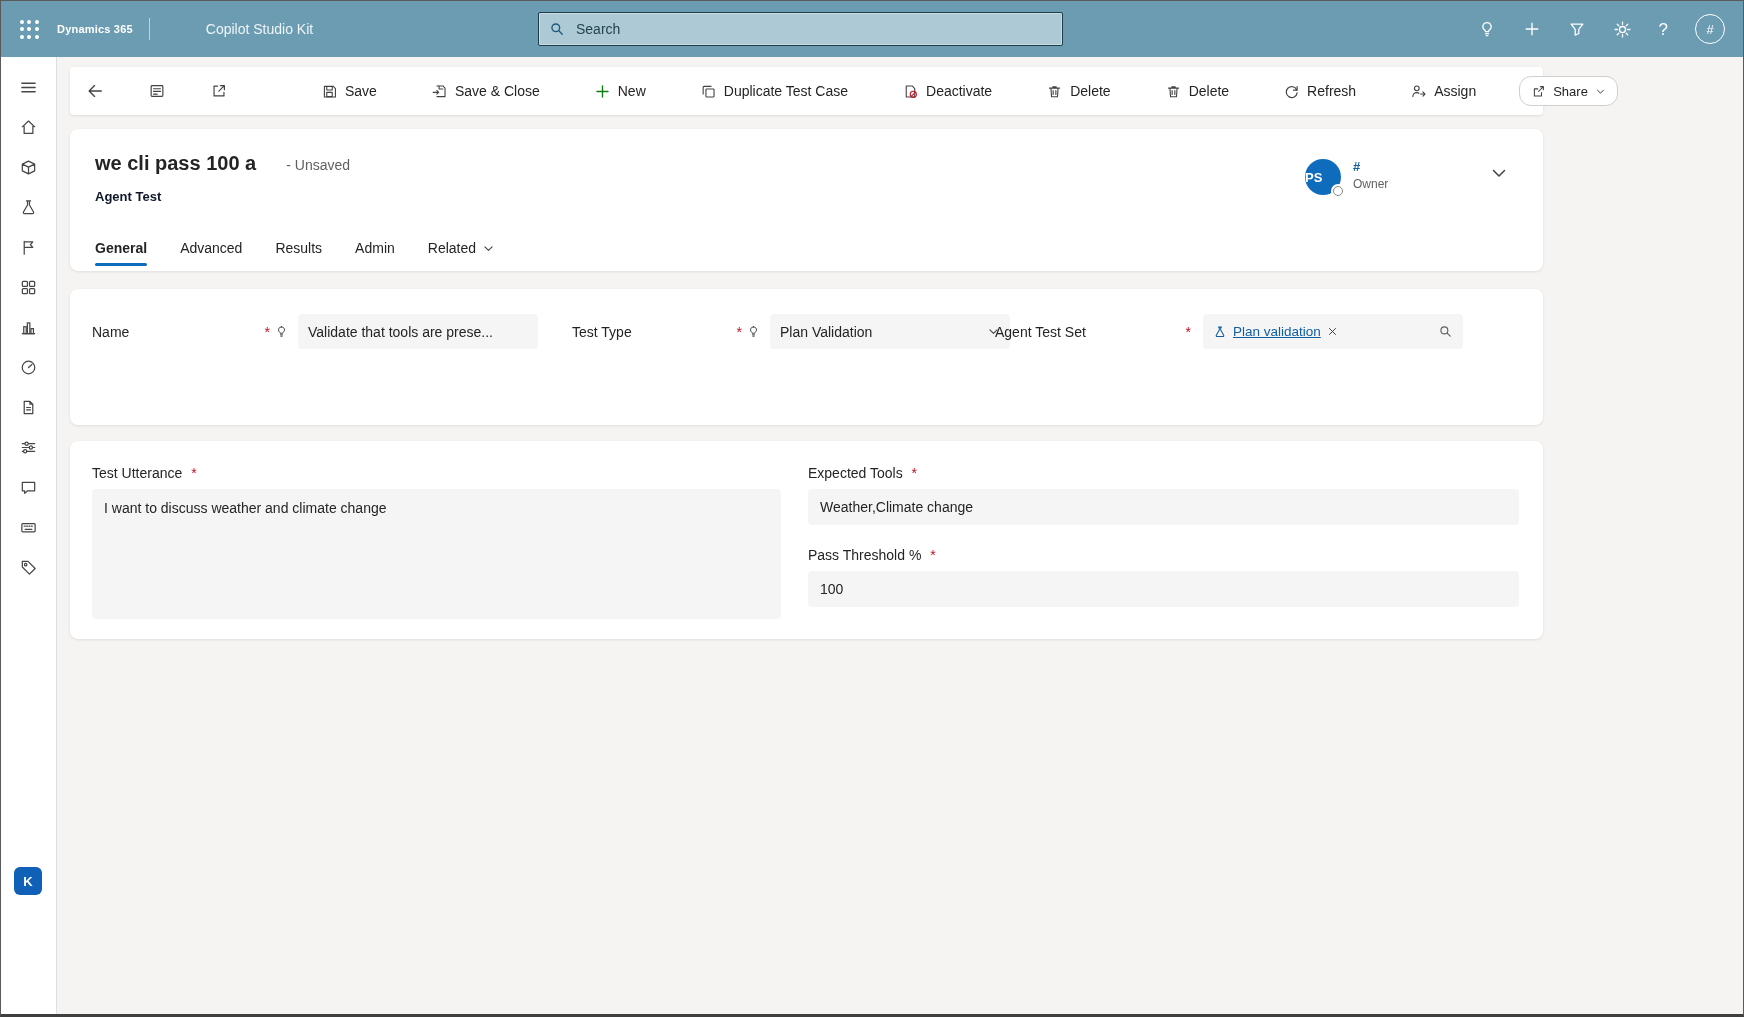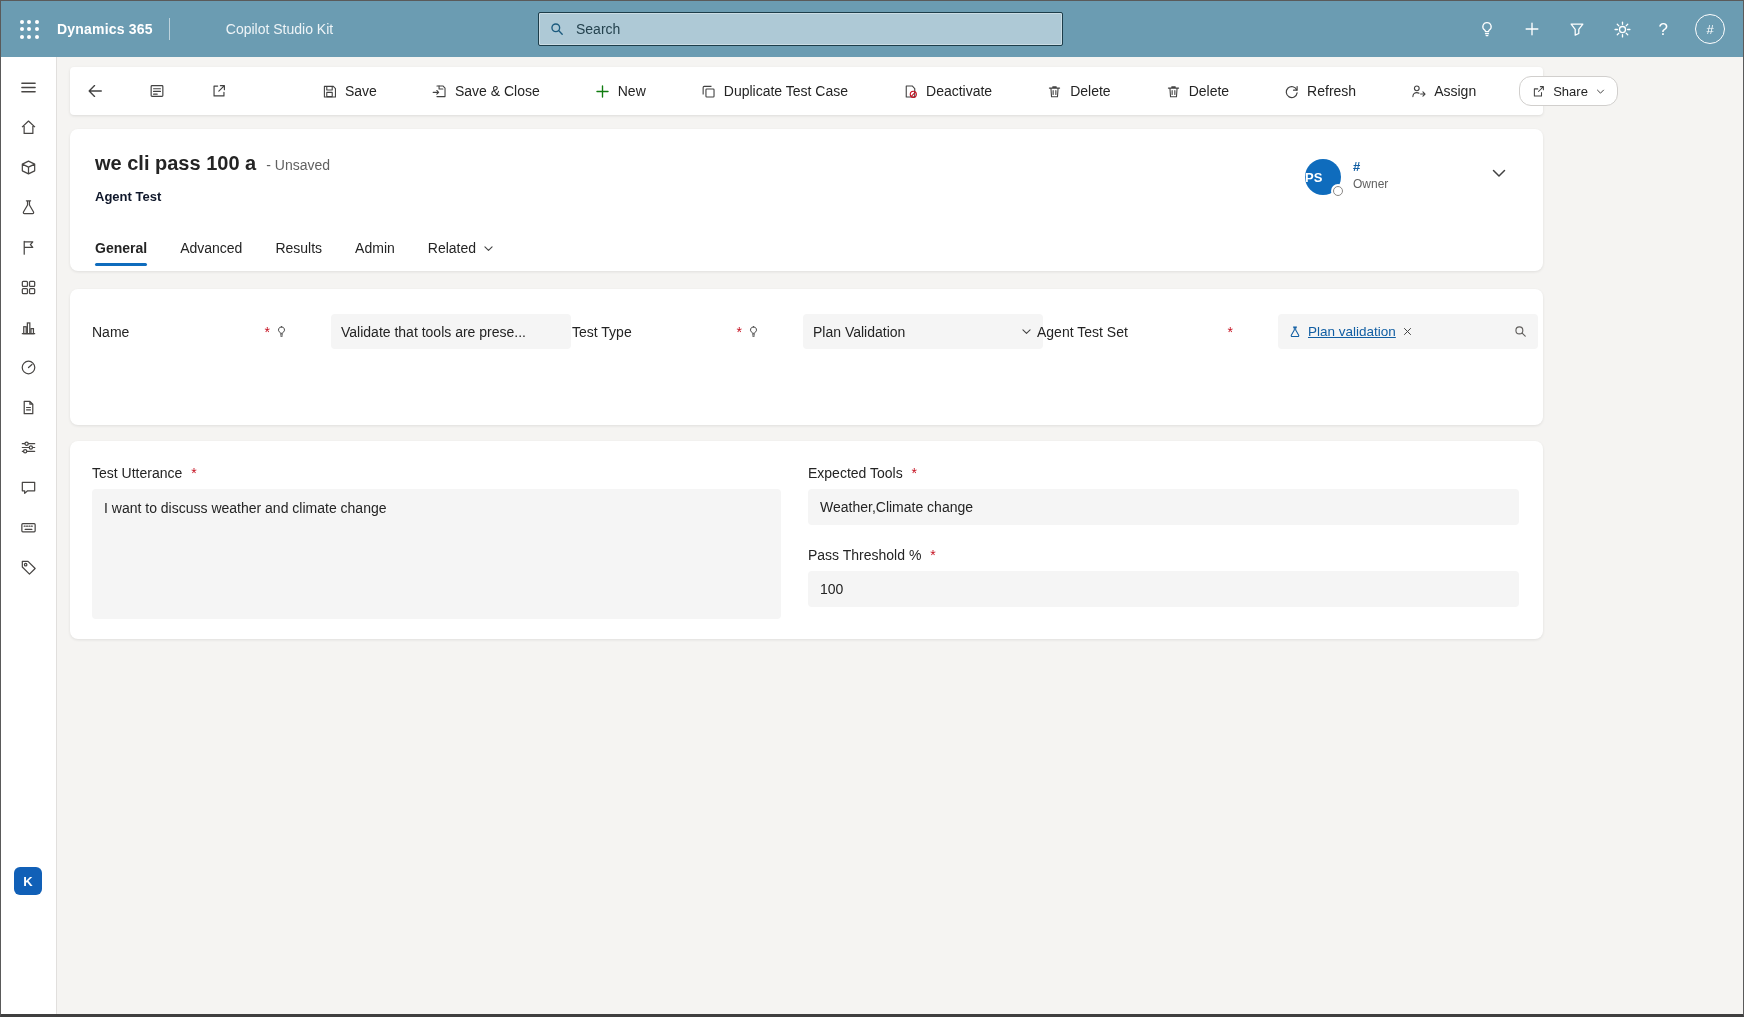--- a/index.html
+++ b/index.html
@@ -13,21 +13,21 @@
   svg { display:block; }
 
   
   .topbar {
     position:absolute; top:0; left:0; right:0; height:56px;
     background:#6b9cb2; display:flex; align-items:center; color:#fff;
   }
   .waffle { width:56px; height:56px; display:flex; align-items:center; justify-content:center; cursor:pointer; }
   .waffle-grid { display:grid; grid-template-columns:repeat(3,4px); grid-gap:3.5px; }
   .waffle-grid i { width:4px; height:4px; background:#fff; border-radius:50%; }
-  .brand { font-size:14px; font-weight:700; letter-spacing:.2px; cursor:pointer; }
+  .brand { font-size:11px; font-weight:700; letter-spacing:.2px; cursor:pointer; }
   .topbar-sep { width:1px; height:22px; background:rgba(255,255,255,.55); margin:0 16px; }
   .appname { font-size:14px; color:#eef4f7; cursor:pointer;margin-left:40px; }
 
   .search-wrap {
     position:absolute; left:537px; top:11px; width:525px; height:34px;
     background:#aec9d6; border:1px solid #1d3d4a; border-radius:2px;
     display:flex; align-items:center; padding:0 10px; gap:9px;
     box-shadow: inset 0 0 0 1px rgba(255,255,255,.35);
   }
   .search-input {
@@ -84,21 +84,21 @@
     font-size:13px; color:#242424; font-family:inherit;
   }
 
   
   .card {
     background:#fff; border-radius:8px; box-shadow:0 1px 3px rgba(0,0,0,.09); position:relative;
   }
   .header-card { margin-top:14px; height:142px; }
   .title-row { position:absolute; left:25px; top:23px; display:flex; align-items:baseline; gap:10px; }
   .record-title { font-size:20px; font-weight:700; color:#242424; }
-  .record-status { font-size:14px; color:#616161; }
+  .record-status { font-size:14px; color:#616161;margin-left:20px; }
   .record-entity { position:absolute; left:25px; top:60px; font-size:13px; font-weight:700; color:#0f172a; }
 
   .owner { position:absolute; left:1235px; top:30px; display:flex; gap:12px; cursor:pointer; }
   .owner-avatar {
     width:36px; height:36px; border-radius:50%; background:#0f6cbd; color:#fff;
     font-size:13px; font-weight:700; display:flex; align-items:center; position:relative;
   }
   .presence {
     position:absolute; right:-2px; bottom:-1px; width:10px; height:10px; border-radius:50%;
     background:#fff; border:1.5px solid #8a8886; box-shadow:0 0 0 2px #fff;
@@ -115,21 +115,21 @@
   .tab.active { font-weight:700; }
   .tab.active::after {
     content:""; position:absolute; left:0; right:0; bottom:5px; height:3px;
     background:#0f6cbd; border-radius:2px;
   }
 
   
   .form-card1 { margin-top:18px; height:136px; }
   .form-card2 { margin-top:16px; height:198px; }
 
-  .f-row { position:absolute; display:flex; align-items:center;gap:33px; }
+  .f-row { position:absolute; display:flex; align-items:center; }
   .f-labelcell { display:flex; align-items:center; }
   .f-label { font-size:14px; color:#242424; }
   .req { color:#c50f1f; font-size:14px; }
   .hint-bulb { margin-left:5px; margin-right:10px; color:#424242; }
 
   .field {
     height:35px; background:#f5f5f5; border-radius:4px; display:flex; align-items:center;
     padding:0 10px; font-size:14px; color:#242424;
   }
   .field-input {
@@ -513,21 +513,21 @@
         <div class="field select-field" style="width:240px;">
           <span>Plan Validation</span>
           <span>
             <svg width="13" height="13" viewBox="0 0 20 20" fill="none" stroke="#424242" stroke-width="1.6" stroke-linecap="round" stroke-linejoin="round">
                 <path d="M4.5 7.5 L10 13 L15.5 7.5"></path>
               </svg>
           </span>
         </div>
       </div>
 
-      <div class="f-row" style="left:967px; top:25px;">
+      <div class="f-row" style="left:925px; top:25px;">
         <div class="f-labelcell" style="width:208px;">
           <span class="f-label">Agent Test Set</span>
           <span class="req" style="margin-left:auto; margin-right:12px;">*</span>
         </div>
         <div class="field lookup-field" style="width:260px;">
           <span>
             <svg width="14" height="14" viewBox="0 0 20 20" fill="none" stroke="#115ea3" stroke-width="1.5" stroke-linecap="round" stroke-linejoin="round">
                 <path d="M7.8 3 h4.4 M9 3 v4.3 L4.7 14.8 a1.1 1.1 0 0 0 1 1.6 h8.6 a1.1 1.1 0 0 0 1 -1.6 L11 7.3 V3"></path>
               </svg>
           </span>

